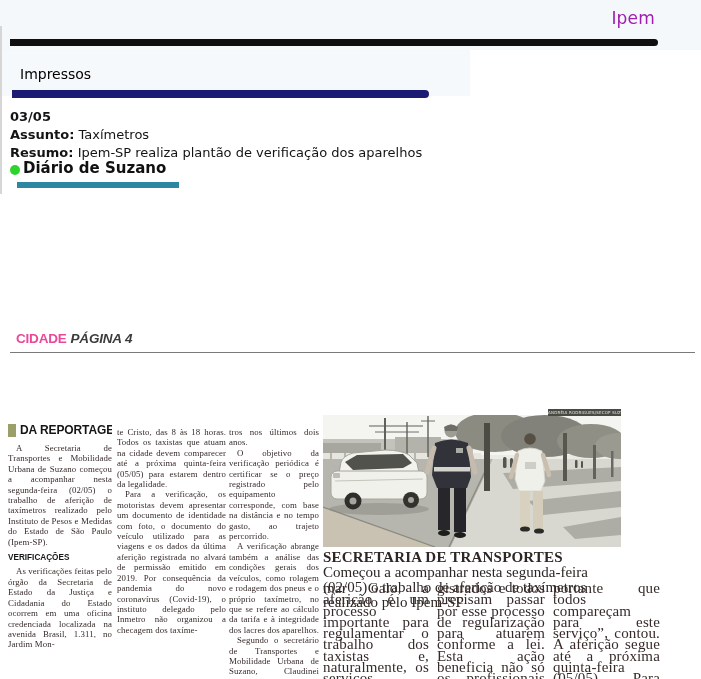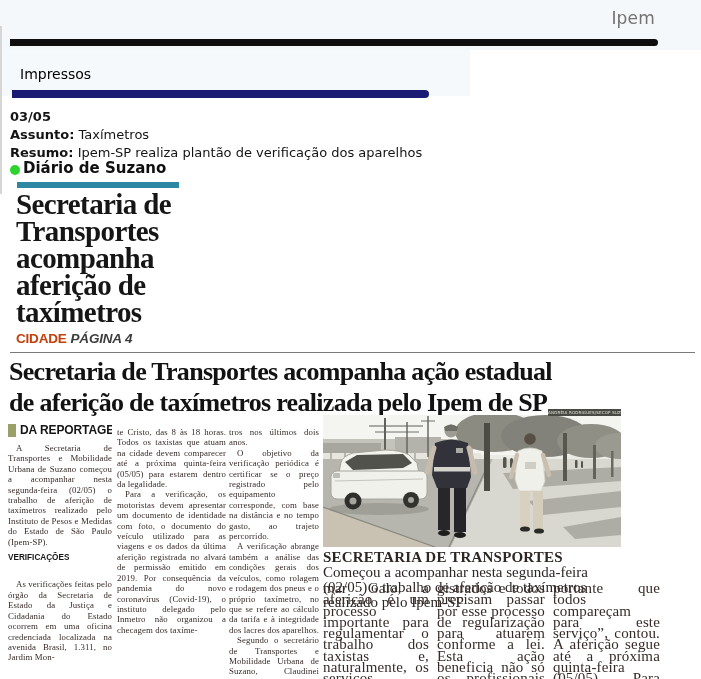--- a/index.html
+++ b/index.html
@@ -4,21 +4,21 @@
 <style>
   * { margin:0; padding:0; box-sizing:border-box; }
   html,body { width:701px; height:679px; background:#fff; }
   body { font-family:"DejaVu Sans", sans-serif; color:#1c1c1c; }
   .page { position:relative; width:701px; height:679px; background:#fff; overflow:hidden; }
 
   .tint-top { position:absolute; left:0; top:0; width:701px; height:50px; background:#f4f8fa; }
   .tint-impressos { position:absolute; left:0; top:50px; width:470px; height:46px; background:#f6f9fb; }
   .scan-edge { position:absolute; left:0; top:26px; width:2px; height:168px; background:#d6d6d6; }
 
-  .brand { position:absolute; top:8px; right:46px; font-size:17px; color:#737373; letter-spacing:0.2px; }
+  .brand { position:absolute; top:8px; right:46px; font-size:17px; color:#a21caf; letter-spacing:0.2px; }
   .bar-black { position:absolute; left:10px; top:39px; width:648px; height:7px; background:#0e0e0e;
                border-radius:0 7px 7px 0; }
   .section-title { position:absolute; left:20px; top:66px; font-size:14px; color:#000000; }
   .bar-navy { position:absolute; left:12px; top:90px; width:417px; height:8px; background:#1b1b74;
               border-radius:0 8px 8px 0; }
 
   .meta { position:absolute; left:10px; top:108px; font-size:13px; line-height:18px; color:#141414; }
   .meta b { font-weight:bold;margin-top:31px; }
 
   .source-row { position:absolute; left:10px; top:159px; }
@@ -27,21 +27,21 @@
   .bar-teal { position:absolute; left:17px; top:182px; width:162px; height:6px; background:#2d86a2; }
 
   .serif { font-family:"Liberation Serif","DejaVu Serif",serif; }
 
   .front-headline { position:absolute; left:16px; top:191px; font-weight:bold; font-size:29px;
                     line-height:27px; letter-spacing:-0.6px; color:#161616; }
   .front-headline span { display:block; }
 
   .cidade-row { position:absolute; left:16px; top:331px; font-family:"Liberation Sans","DejaVu Sans",sans-serif;
                 font-size:13.5px; font-weight:bold; letter-spacing:-0.2px; }
-  .cidade-label { color:#c2410c; }
+  .cidade-label { color:#ec4899; }
   .page-ref { color:#3c3c3c; margin-left:4px;font-style:italic; }
 
   .rule { position:absolute; left:10px; top:352px; width:685px; height:1px; background:#7a7a7a; }
 
   .main-headline { position:absolute; left:9px; top:356px; font-weight:bold; font-size:26px;
                    line-height:31px; letter-spacing:-0.7px; color:#121212; white-space:nowrap; }
   .main-headline span { display:block; }
 
   .col { position:absolute; text-align:justify; color:#362b29; overflow:hidden;
          font-family:"Liberation Serif","DejaVu Serif",serif; }
@@ -53,21 +53,21 @@
   .c4 { left:323px; width:106px; }
   .c5 { left:437px; width:108px; }
   .c6 { left:553px; width:107px; }
   .col p.ind { text-indent:8px; }
 
   .kicker { display:flex; align-items:center; margin-bottom:6px;
             font-family:"Liberation Sans","DejaVu Sans",sans-serif; }
   .kicker-bar { width:8px; height:13px; background:#9ba06b; margin-right:4px; flex:0 0 auto; }
   .kicker-text { font-size:12px; font-weight:bold; letter-spacing:-0.1px; color:#151515; white-space:nowrap; }
   .subhead { font-family:"Liberation Sans","DejaVu Sans",sans-serif; font-size:8.2px; font-weight:bold;
-             color:#151515; margin:6px 0 16px; letter-spacing:0; text-align:left; }
+             color:#151515; margin:6px 0 3px; letter-spacing:0; text-align:left; }
 
   .photo { position:absolute; left:323px; top:415px; width:298px; height:132px; background:#e9e9e4; }
   .photo svg { display:block; width:298px; height:132px; }
   .photo-credit { position:absolute; left:548px; top:409px; width:73px; height:7px; background:#4a4a44;
                   color:#e4e4de; font-size:4px; line-height:7px; text-align:center; overflow:hidden;
                   letter-spacing:0.2px; white-space:nowrap; }
 
   .caption { position:absolute; left:323px; top:550px; width:300px; text-align:left;
              font-family:"Liberation Serif","DejaVu Serif",serif; font-size:15px; line-height:15px; color:#2d2624; }
   .caption b { font-weight:bold; letter-spacing:0.2px; }
@@ -92,38 +92,27 @@
     <div><b>Assunto:</b> <span>Taxímetros</span></div>
     <div><b>Resumo:</b> <span>Ipem-SP realiza plantão de verificação dos aparelhos</span></div>
   </div>
 
   <div class="source-row">
     <span class="dot"></span>
     <span class="source-name">Diário de Suzano</span>
   </div>
   <div class="bar-teal"></div>
 
-  <div class="front-headline serif">
-    <span>Secretaria de</span>
-    <span>Transportes</span>
-    <span>acompanha</span>
-    <span>aferição de</span>
-    <span>taxímetros</span>
-  </div>
 
   <div class="cidade-row">
     <span class="cidade-label">CIDADE</span><span class="page-ref">PÁGINA 4</span>
   </div>
 
   <div class="rule"></div>
 
-  <div class="main-headline serif">
-    <span>Secretaria de Transportes acompanha ação estadual</span>
-    <span>de aferição de taxímetros realizada pelo Ipem de SP</span>
-  </div>
 
   <div class="col col-top c1">
     <div class="kicker">
       <span class="kicker-bar"></span>
       <span class="kicker-text">DA REPORTAGEM LOCAL</span>
     </div>
     <p class="ind">A Secretaria de Transportes e Mobilidade Urbana de Suzano começou a acompanhar nesta segunda-feira (02/05) o trabalho de aferição de taxímetros realizado pelo Instituto de Pesos e Medidas do Estado de São Paulo (Ipem-SP).</p>
     <div class="subhead">VERIFICAÇÕES</div>
     <p class="ind">As verificações feitas pelo órgão da Secretaria de Estado da Justiça e Cidadania do Estado ocorrem em uma oficina credenciada localizada na avenida Brasil, 1.311, no Jardim Mon-</p>
   </div>

